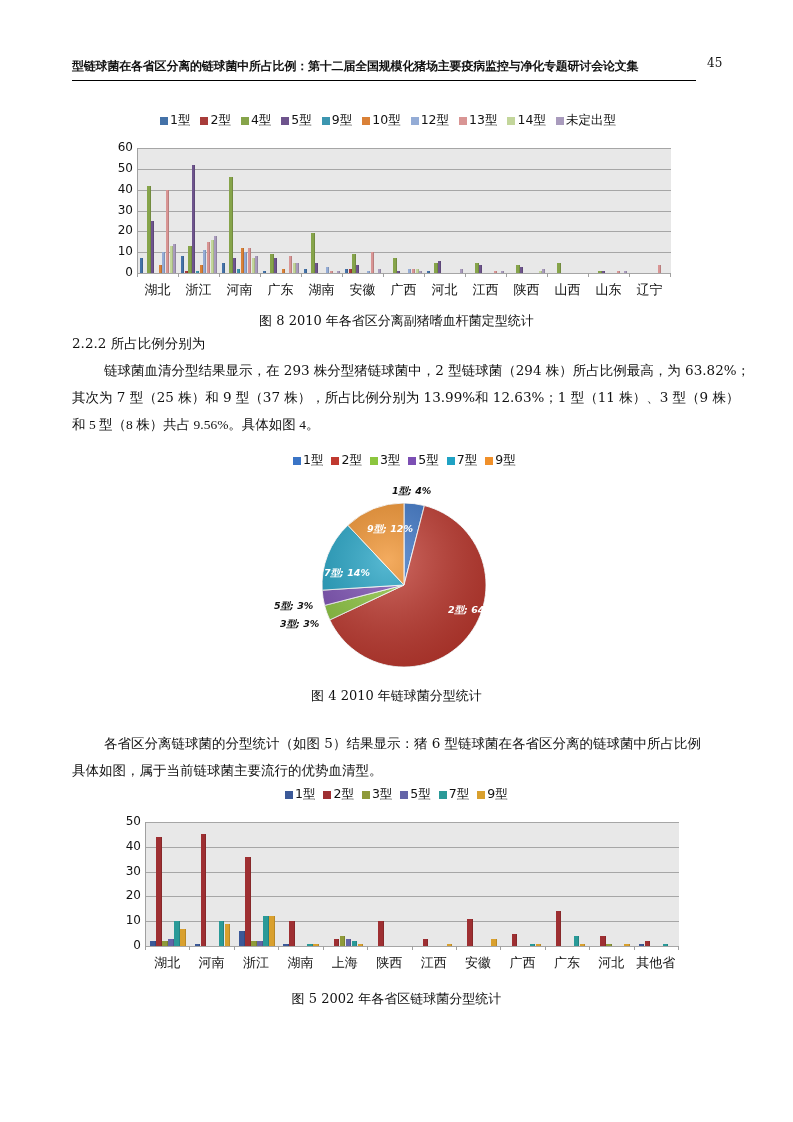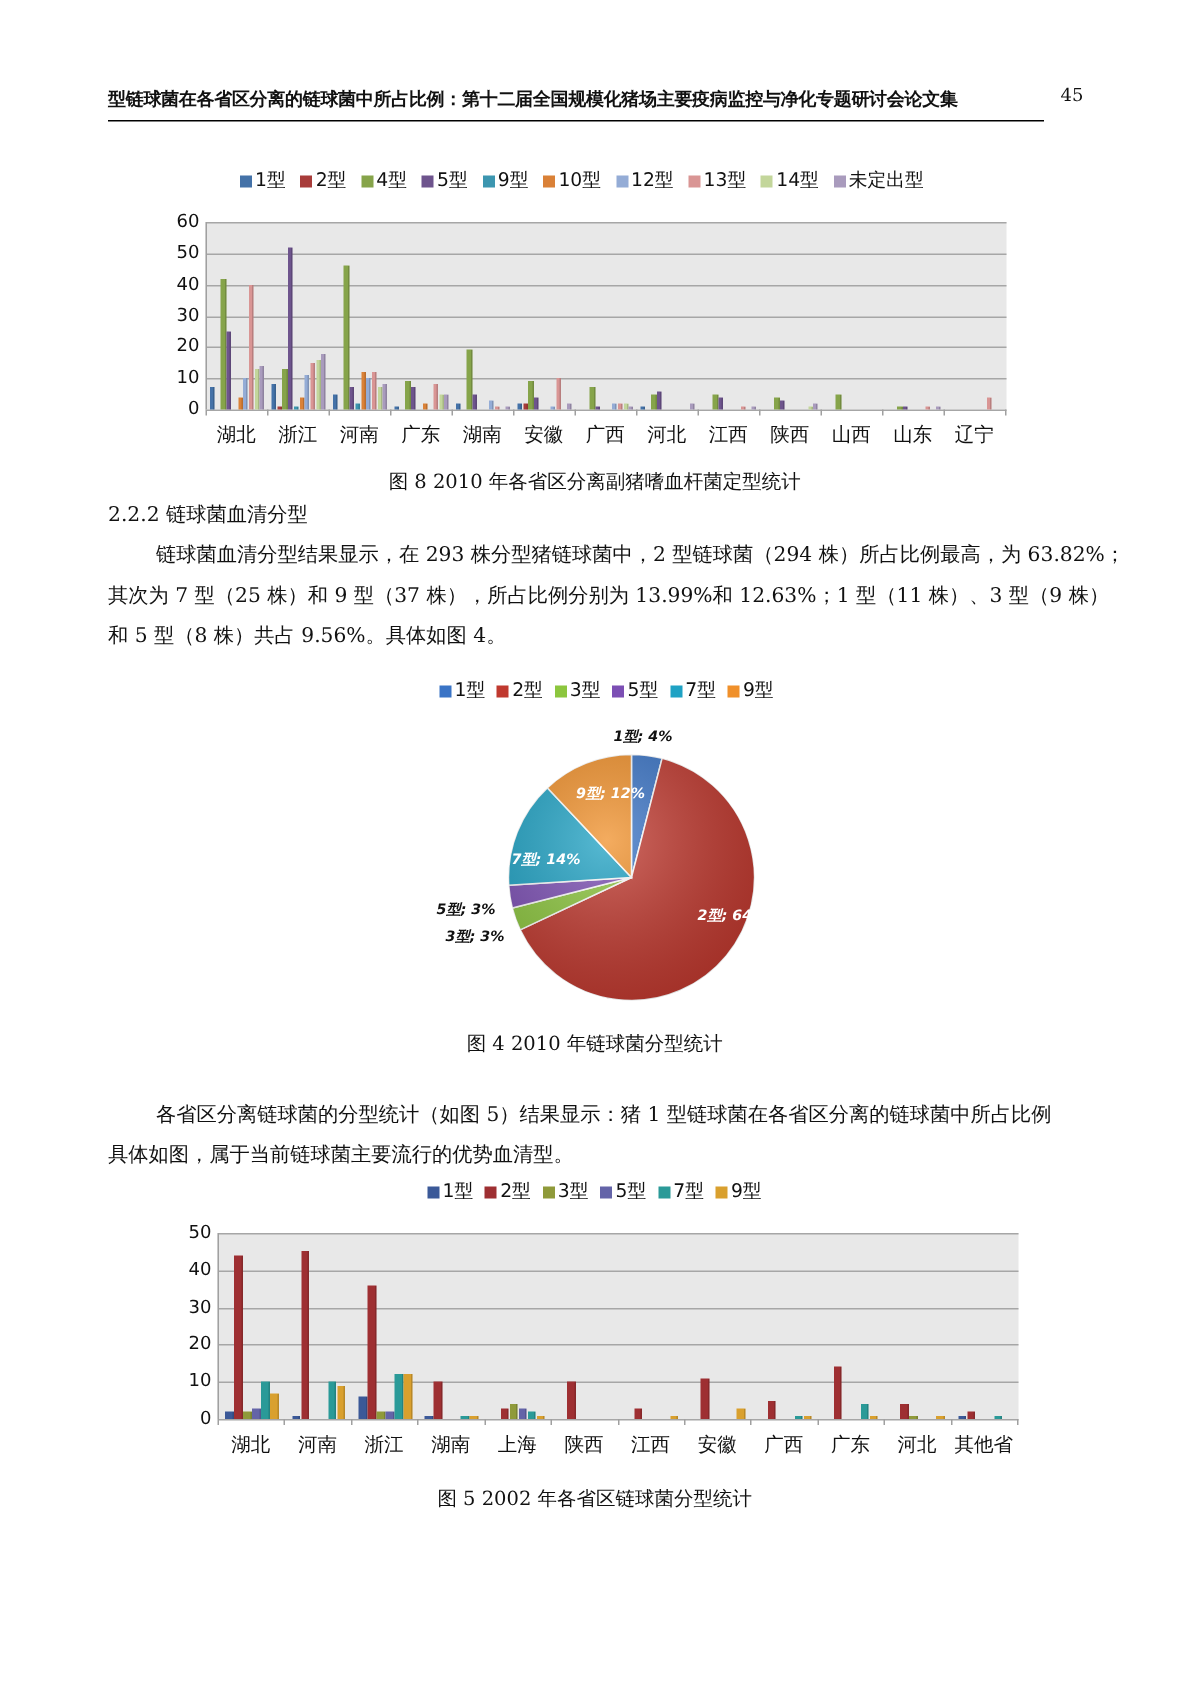--- a/index.html
+++ b/index.html
@@ -181,24 +181,24 @@
     <div class="xlabel" style="left: 447px; width: 41px; top: 141px;">山西</div>
     <div class="xtickmark" style="left: 447px; top: 133px;"></div>
     <div class="xlabel" style="left: 488px; width: 41px; top: 141px;">山东</div>
     <div class="xtickmark" style="left: 488px; top: 133px;"></div>
     <div class="xlabel" style="left: 529px; width: 41px; top: 141px;">辽宁</div>
     <div class="xtickmark" style="left: 529px; top: 133px;"></div>
     <div class="xtickmark" style="left: 570px; top: 133px;"></div>
   </div>
 <div class="caption" style="top:312px;">图 8   2010 年各省区分离副猪嗜血杆菌定型统计</div>
 
-<div class="para" style="left:72px; top:330px;">2.2.2 链球菌血清分型</div>
+<div class="para" style="left:72px; top:330px;">2.2.2 所占比例分别为</div>
 <div class="para" style="left:104px; top:357px;">链球菌血清分型结果显示，在 293 株分型猪链球菌中，2 型链球菌（294 株）所占比例最高，为 63.82%；</div>
 <div class="para" style="left:72px; top:384px;">其次为 7 型（25 株）和 9 型（37 株），所占比例分别为 13.99%和 12.63%；1 型（11 株）、3 型（9 株）</div>
-<div class="para" style="left:72px; top:411px;">和 5 型（8 株）共占 9.56%。具体如图 4。</div>
+<div class="para" style="left:72px; top:411px;font-family:Liberation Serif, serif;">和 5 型（8 株）共占 9.56%。具体如图 4。</div>
 
 <div class="legend" id="leg4" style="left:293px; top:452px; gap:8px;">
     <span class="item">
       <span class="sw" style="background: rgb(58, 116, 198);"></span>
       <span>1型</span>
     </span>
     <span class="item">
       <span class="sw" style="background: rgb(192, 57, 47);"></span>
       <span>2型</span>
     </span>
@@ -212,38 +212,38 @@
     </span>
     <span class="item">
       <span class="sw" style="background: rgb(31, 162, 196);"></span>
       <span>7型</span>
     </span>
     <span class="item">
       <span class="sw" style="background: rgb(240, 144, 42);"></span>
       <span>9型</span>
     </span>
   </div>
-<div class="chart" id="pie4" style="left:281px; top:470px; width:250px; height:205px;"><svg width="250" height="205">
+<div class="chart" id="pie4" style="left:264px; top:470px; width:250px; height:205px;"><svg width="250" height="205">
       <defs>
         <radialGradient id="shine" cx="40%" cy="35%" r="70%">
           <stop offset="0%" stop-color="rgba(255,255,255,0.25)"></stop>
           <stop offset="100%" stop-color="rgba(0,0,0,0.15)"></stop>
         </radialGradient>
       </defs>
       <path d="M140,115 L140,33 A82,82 0 0 1 160.39257074751808,35.576180787452245 Z" fill="#3a74c6" stroke="#fff" stroke-width="1"></path>
       <path d="M140,115 L160.39257074751808,35.576180787452245 A82,82 0 1 1 65.80418169778639,149.91390190833596 Z" fill="#c0392f" stroke="#fff" stroke-width="1"></path>
       <path d="M140,115 L65.80418169778639,149.91390190833596 A82,82 0 0 1 60.576180787452245,135.3925707475181 Z" fill="#8cc63e" stroke="#fff" stroke-width="1"></path>
       <path d="M140,115 L60.576180787452245,135.3925707475181 A82,82 0 0 1 58.16180826888173,120.14882260140371 Z" fill="#7c4fb4" stroke="#fff" stroke-width="1"></path>
       <path d="M140,115 L58.16180826888173,120.14882260140371 A82,82 0 0 1 83.86713731384751,55.22457255144427 Z" fill="#1fa2c4" stroke="#fff" stroke-width="1"></path>
       <path d="M140,115 L83.86713731384751,55.22457255144427 A82,82 0 0 1 139.99999999999997,33 Z" fill="#f0902a" stroke="#fff" stroke-width="1"></path>
       <ellipse cx="140" cy="115" rx="82" ry="82" fill="url(#shine)"></ellipse>
     </svg><div class="pie-label" style="left: 128px; top: 15px; color: rgb(17, 17, 17);">1型; 4%</div><div class="pie-label" style="left: 184px; top: 134px; color: rgb(255, 255, 255);">2型; 64%</div><div class="pie-label" style="left: 16px; top: 148px; color: rgb(17, 17, 17);">3型; 3%</div><div class="pie-label" style="left: 10px; top: 130px; color: rgb(17, 17, 17);">5型; 3%</div><div class="pie-label" style="left: 60px; top: 97px; color: rgb(255, 255, 255);">7型; 14%</div><div class="pie-label" style="left: 103px; top: 53px; color: rgb(255, 255, 255);">9型; 12%</div></div>
 <div class="caption" style="top:687px;">图 4   2010 年链球菌分型统计</div>
 
-<div class="para" style="left:104px; top:730px;">各省区分离链球菌的分型统计（如图 5）结果显示：猪 1 型链球菌在各省区分离的链球菌中所占比例</div>
+<div class="para" style="left:104px; top:730px;">各省区分离链球菌的分型统计（如图 5）结果显示：猪 6 型链球菌在各省区分离的链球菌中所占比例</div>
 <div class="para" style="left:72px; top:757px;">具体如图，属于当前链球菌主要流行的优势血清型。</div>
 
 <div class="legend" id="leg5" style="left:285px; top:786px; gap:8px;">
     <span class="item">
       <span class="sw" style="background: rgb(59, 89, 152);"></span>
       <span>1型</span>
     </span>
     <span class="item">
       <span class="sw" style="background: rgb(158, 47, 50);"></span>
       <span>2型</span>

